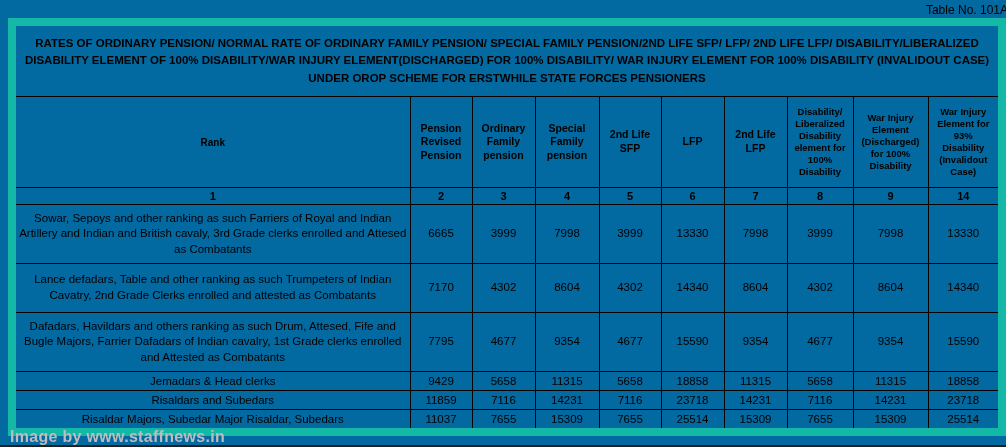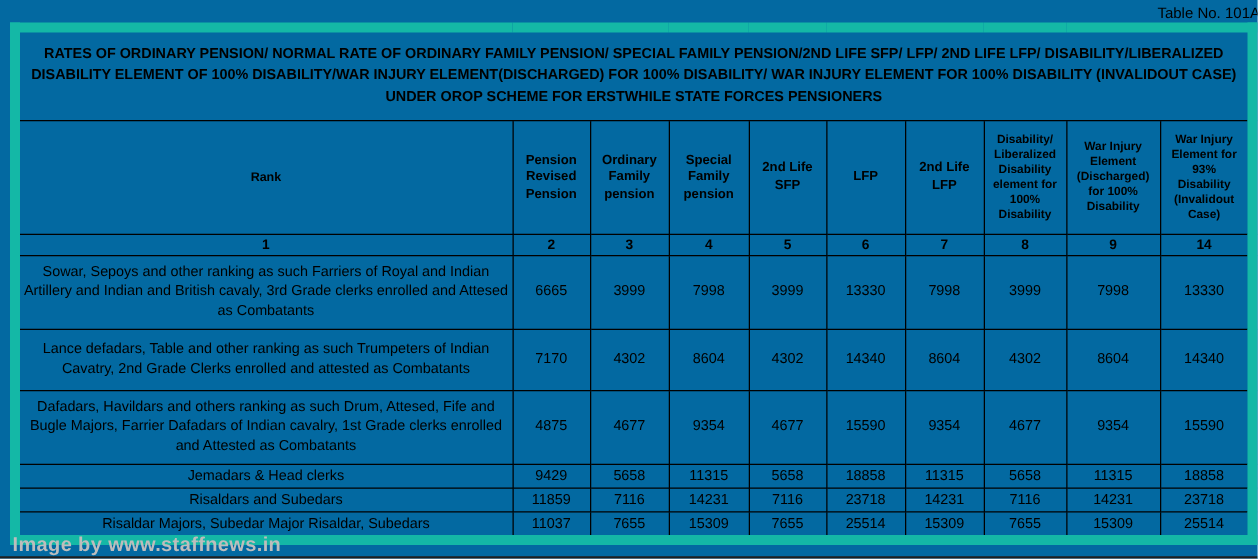--- a/index.html
+++ b/index.html
@@ -154,21 +154,21 @@
         <td>4302</td>
         <td>14340</td>
         <td>8604</td>
         <td>4302</td>
         <td>8604</td>
         <td>14340</td>
       </tr>
 
       <tr class="tall3">
         <td>Dafadars, Havildars and others ranking as such Drum, Attesed, Fife and Bugle Majors, Farrier Dafadars of Indian cavalry, 1st Grade clerks enrolled and Attested as Combatants</td>
-        <td>4875</td>
+        <td>7795</td>
         <td>4677</td>
         <td>9354</td>
         <td>4677</td>
         <td>15590</td>
         <td>9354</td>
         <td>4677</td>
         <td>9354</td>
         <td>15590</td>
       </tr>
 

